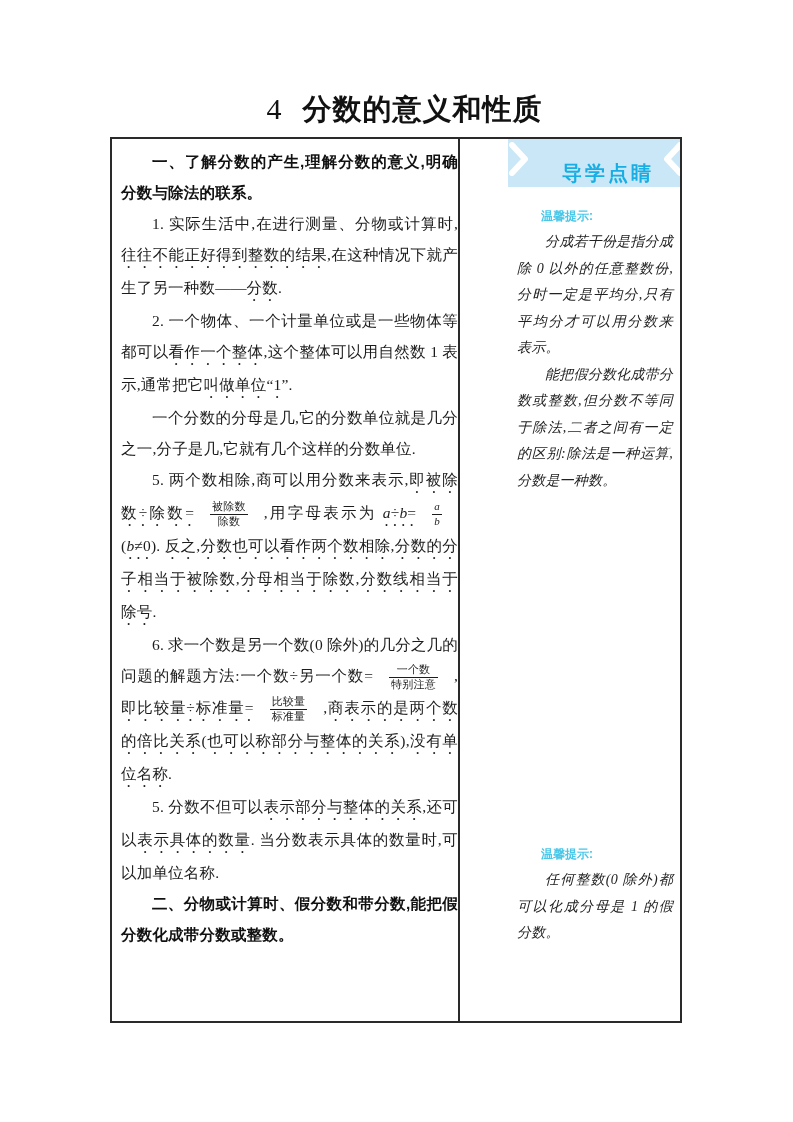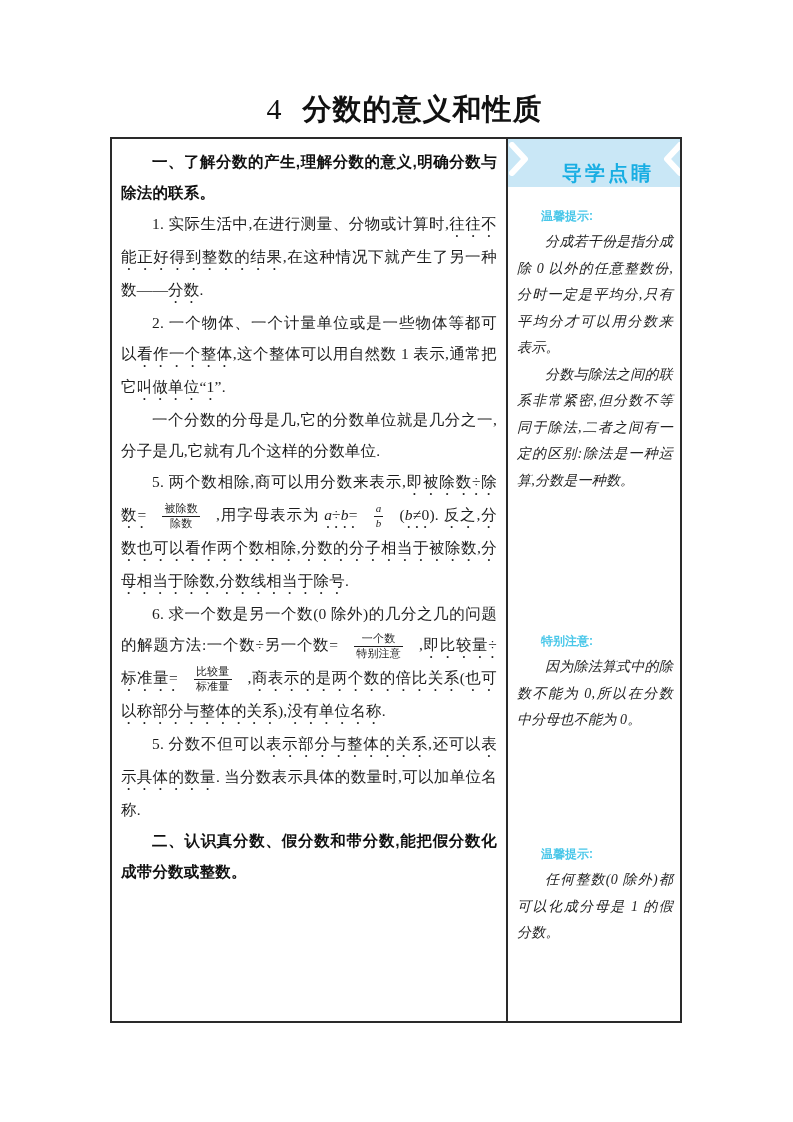--- a/index.html
+++ b/index.html
@@ -20,23 +20,23 @@
     font-family:"Liberation Serif",serif;font-weight:normal;
     font-size:30px;margin-right:20px;
   }
   
   .doc-box{
     position:absolute;left:110px;top:137px;width:572px;height:886px;
     border:2px solid #2a2a2a;box-sizing:border-box;background:#fff;
   }
   
   .main-col{
-    position:absolute;left:0;top:0;width:396px;height:100%;
+    position:absolute;left:0;top:0;width:348px;height:100%;
     border-right:2px solid #2a2a2a;box-sizing:border-box;
-    padding:7px 9px 0 9px;overflow:hidden;
+    padding:7px 0 0 9px;overflow:hidden;
   }
   .main-col p{
     margin:0;text-indent:2em;text-align:justify;
     font-size:15.5px;line-height:31px;letter-spacing:0.2px;
   }
   .main-col p.heading{
     font-family:"Liberation Sans",sans-serif;font-weight:bold;color:#111;
   }
   
   .em{
@@ -95,21 +95,21 @@
 <div class="doc-box">
 
   <div class="main-col">
     <p class="heading"><span>一、了解分数的产生,理解分数的意义,明确分数与除法的联系。</span></p>
     <p><span>1. 实际生活中,在进行测量、分物或计算时,</span><span class="em">往往不能正好得到整数的结果</span><span>,在这种情况下就产生了另一种数——</span><span class="em">分数</span><span>.</span></p>
     <p><span>2. 一个物体、一个计量单位或是一些物体等都可以</span><span class="em">看作一个整体</span><span>,这个整体可以用自然数 1 表示,通常把它</span><span class="em">叫做单位“1”</span><span>.</span></p>
     <p><span>一个分数的分母是几,它的分数单位就是几分之一,分子是几,它就有几个这样的分数单位.</span></p>
     <p><span>5. 两个数相除,商可以用分数来表示,</span><span class="em">即被除数÷除数=</span><span class="frac"><span class="fn">被除数</span><span class="fd">除数</span></span><span>,用字母表示为 </span><span class="em i">a</span><span class="em">÷</span><span class="em i">b</span><span class="em">=</span><span class="frac i"><span class="fn">a</span><span class="fd">b</span></span><span class="em">(</span><span class="em i">b</span><span class="em">≠0)</span><span>. </span><span class="em">反之,分数也可以看作两个数相除,分数的分子相当于被除数,分母相当于除数,分数线相当于除号</span><span>.</span></p>
     <p><span>6. 求一个数是另一个数(0 除外)的几分之几的问题的解题方法:一个数÷另一个数=</span><span class="frac"><span class="fn">一个数</span><span class="fd">特别注意</span></span><span>,</span><span class="em">即比较量÷标准量=</span><span class="frac"><span class="fn">比较量</span><span class="fd">标准量</span></span><span>,</span><span class="em">商表示的是两个数的倍比关系(也可以称部分与整体的关系),没有单位名称</span><span>.</span></p>
     <p><span>5. 分数不但可以</span><span class="em">表示部分与整体的关系</span><span>,还可以</span><span class="em">表示具体的数量</span><span>. 当分数表示具体的数量时,可以加单位名称.</span></p>
-    <p class="heading"><span>二、认识真分数、假分数和带分数,能把假分数化成带分数或整数。</span></p>
+    <p class="heading"><span>二、分物或计算时、假分数和带分数,能把假分数化成带分数或整数。</span></p>
     <p></p>
 
   </div>
 
   <div class="sidebar">
 
     <div class="banner">
       <span class="chev left">
         <svg width="24" height="34" viewBox="0 0 24 34">
             <path d="M3 3 L16 17 L3 31" fill="none" stroke="#ffffff" stroke-width="6" stroke-linecap="round" stroke-linejoin="round"></path>
@@ -119,27 +119,23 @@
       <span class="chev right">
         <svg width="24" height="34" viewBox="0 0 24 34">
             <path d="M21 3 L8 17 L21 31" fill="none" stroke="#ffffff" stroke-width="6" stroke-linecap="round" stroke-linejoin="round"></path>
           </svg>
       </span>
     </div>
 
     <div class="sb-group g1">
       <p class="sb-label">温馨提示:</p>
       <p class="tip">分成若干份是指分成除 0 以外的任意整数份,分时一定是平均分,只有平均分才可以用分数来表示。</p>
-      <p class="tip">分数与除法之间的联系非常紧密,但分数不等同于除法,二者之间有一定的区别:除法是一种运算,分数是一种数。</p>
+      <p class="tip">能把假分数化成带分数或整数,但分数不等同于除法,二者之间有一定的区别:除法是一种运算,分数是一种数。</p>
     </div>
 
-    <div class="sb-group g2">
-      <p class="sb-label">特别注意:</p>
-      <p class="tip">因为除法算式中的除数不能为 0,所以在分数中分母也不能为 0。</p>
-    </div>
 
     <div class="sb-group g3">
       <p class="sb-label">温馨提示:</p>
       <p class="tip">任何整数(0 除外)都可以化成分母是 1 的假分数。</p>
     </div>
 
   </div>
 </div>
 
 </body></html>

